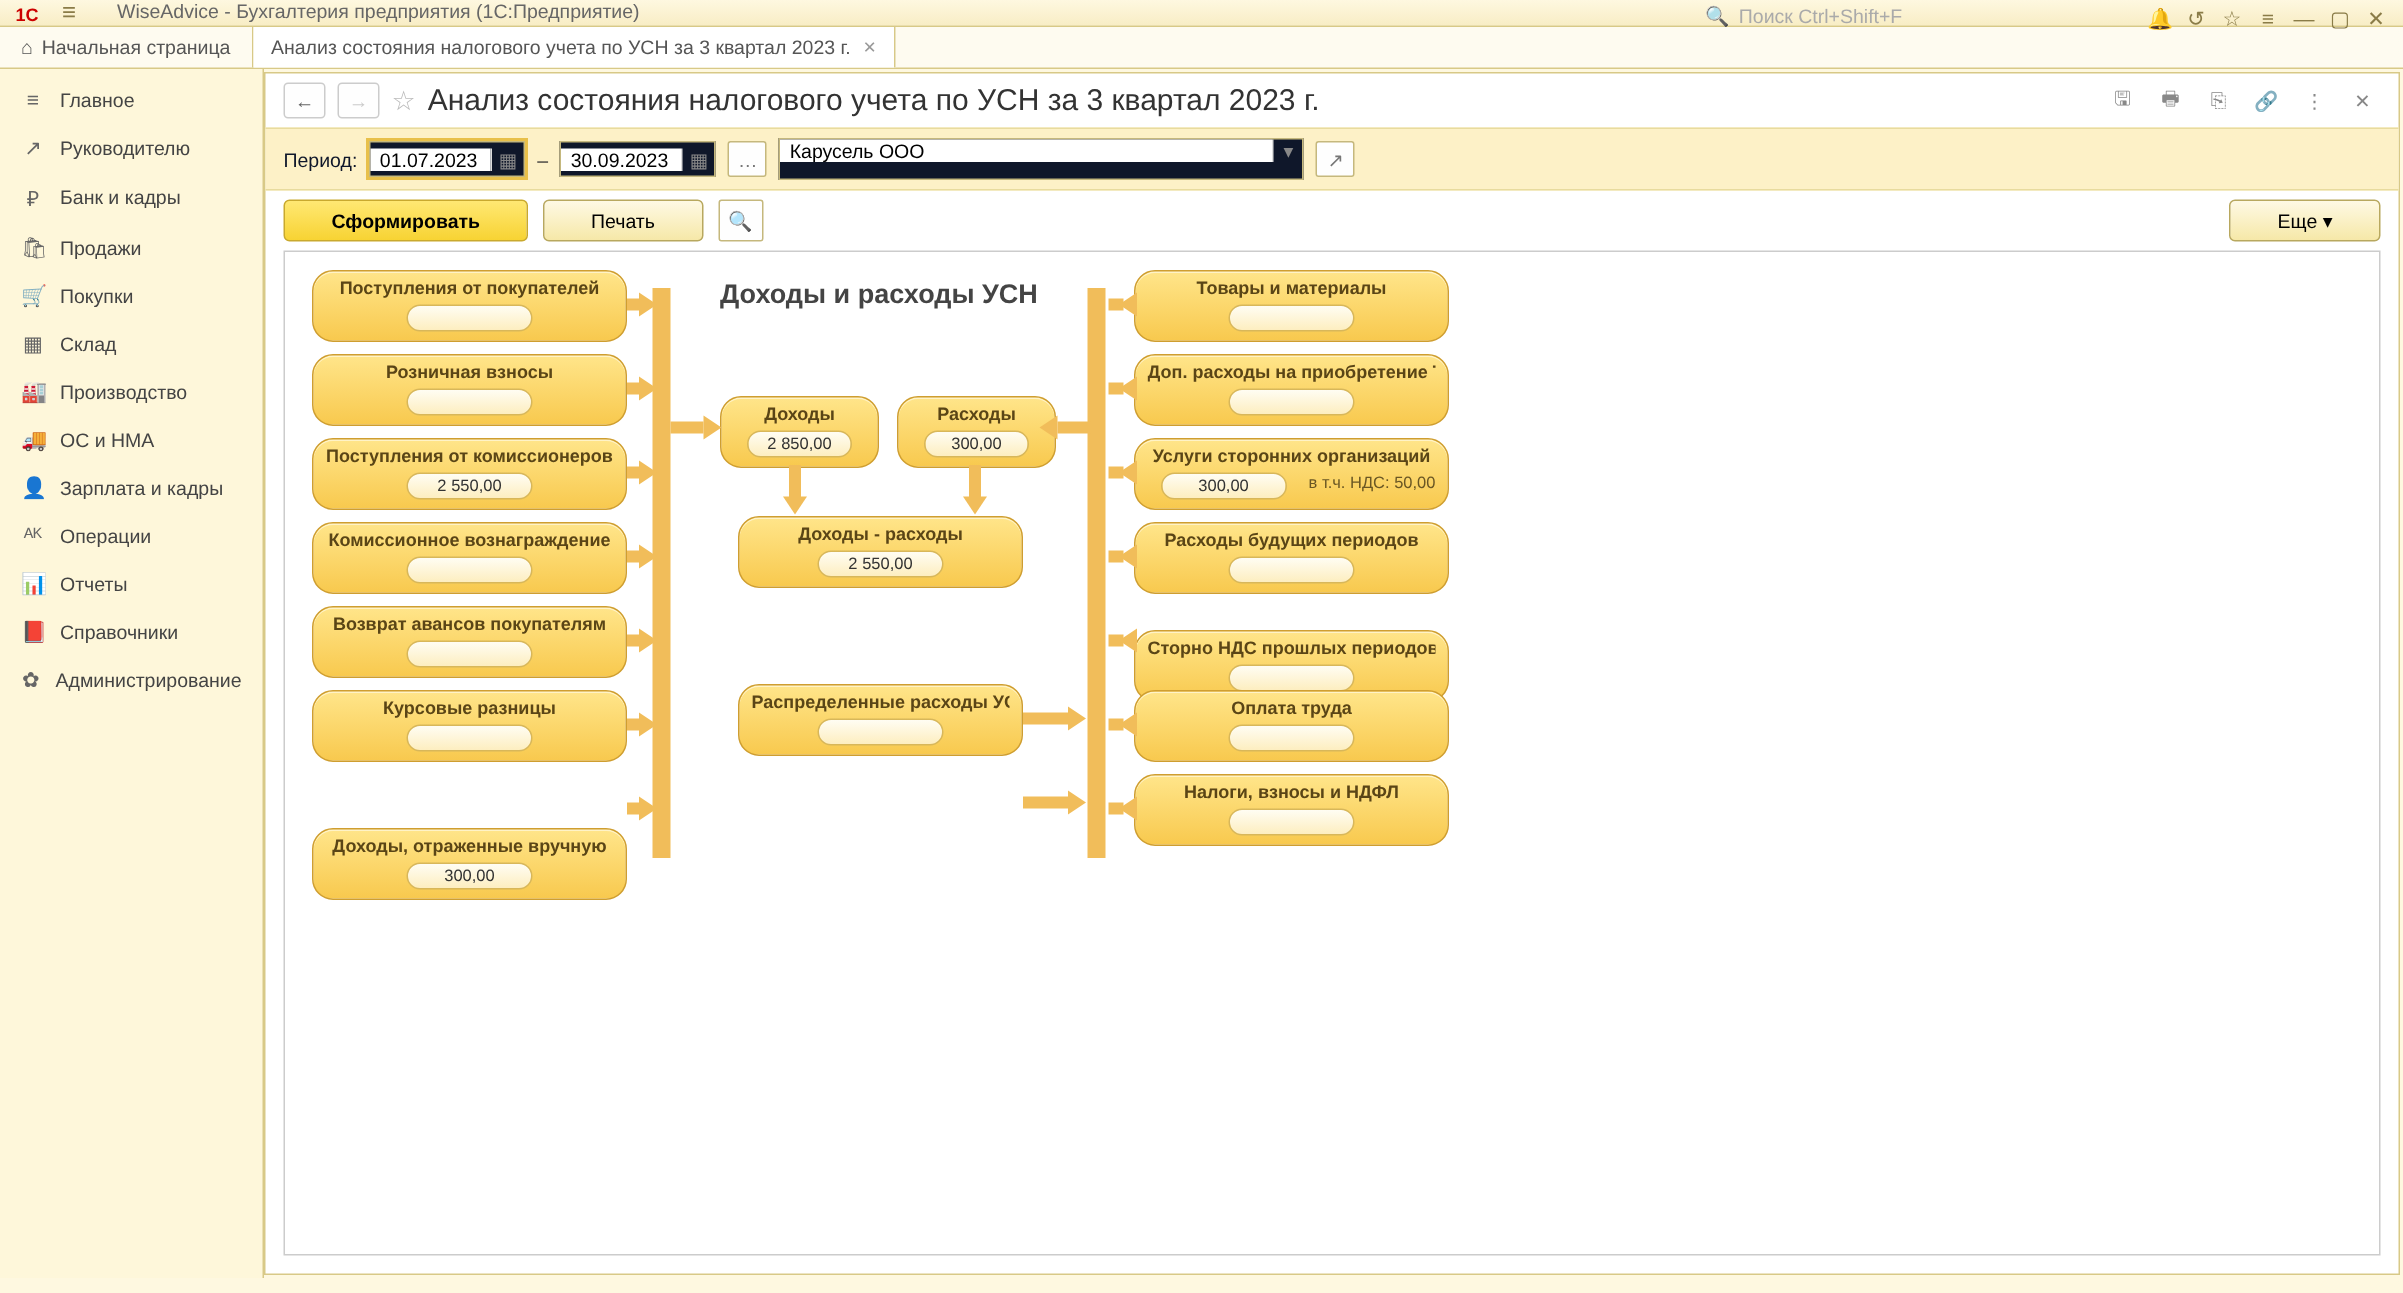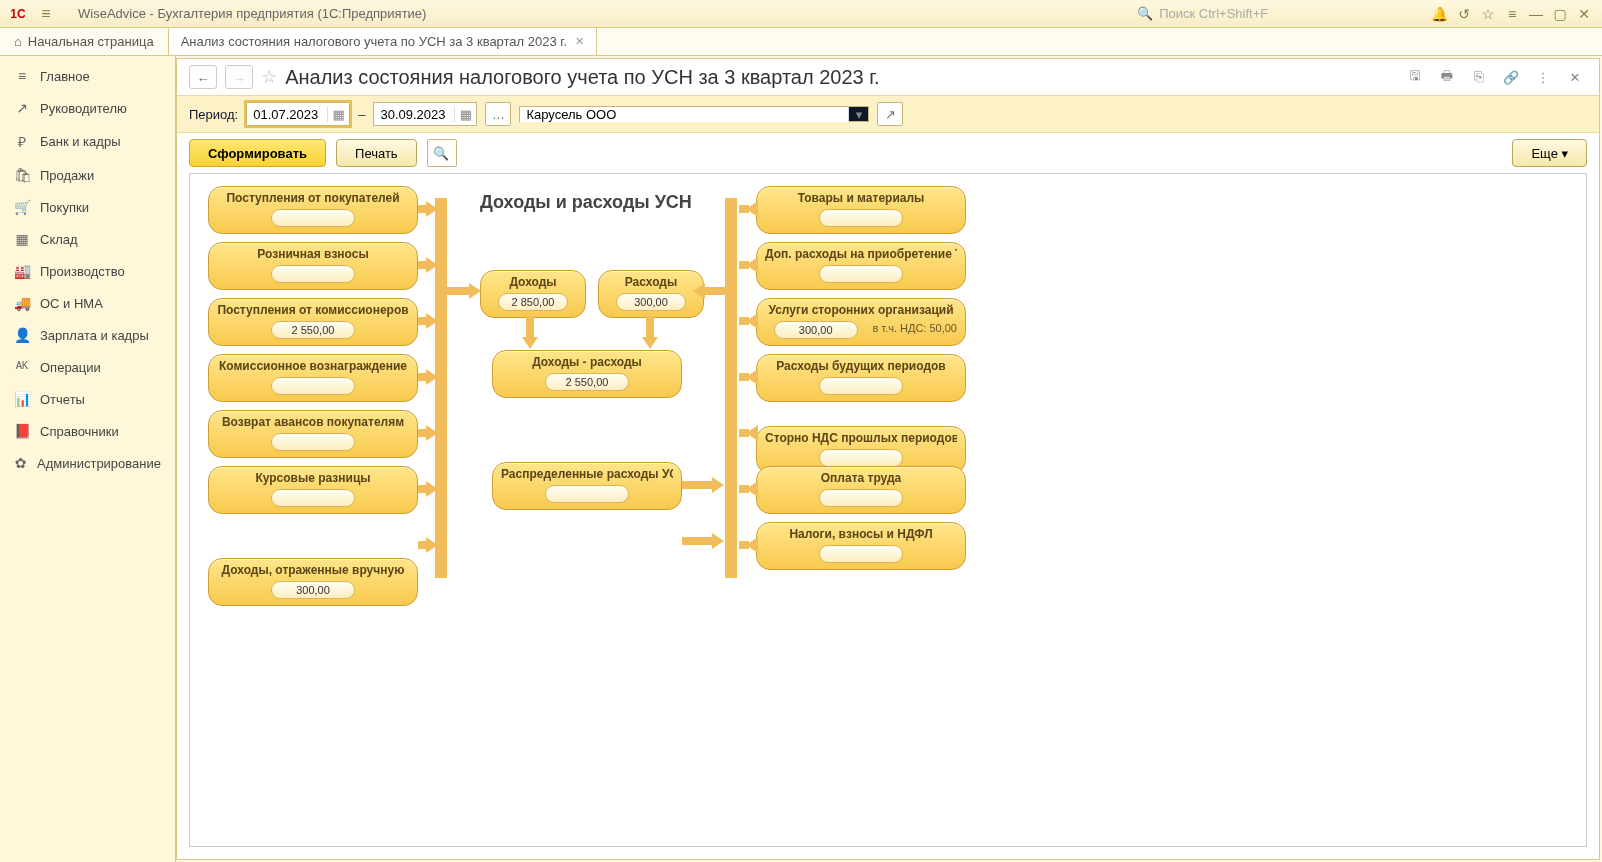--- a/index.html
+++ b/index.html
@@ -1,17 +1,17 @@
 <!DOCTYPE html>
 <html><head>
 <meta charset="utf-8">
 <style>
 html,body{margin:0;padding:0;font-family:Arial,sans-serif;font-size:13px;color:#333;background:#fef8e0;height:100%;overflow:hidden}
 *{box-sizing:border-box}
-.titlebar{height:28px;background:linear-gradient(#fef8e0,#f8edc5);border-bottom:1px solid #d8c987;display:flex;align-items:center;padding:0 6px}
+.titlebar{height:18px;background:linear-gradient(#fef8e0,#f8edc5);border-bottom:1px solid #d8c987;display:flex;padding:0 6px}
 .titlebar .logo{width:24px;height:20px;display:flex;align-items:center;justify-content:center;color:#c00;font-weight:bold;font-size:12px}
 .titlebar .burger{width:20px;text-align:center;cursor:pointer;color:#8a7c48;font-size:16px;margin:0 6px}
 .titlebar .title{color:#666;font-size:13px;margin-left:16px}
 .titlebar .spacer{flex:1}
 .titlebar .search{width:300px;height:20px;border:1px solid transparent;border-radius:3px;color:#aaa;padding:0 8px;display:flex;align-items:center;gap:6px}
 .titlebar .tbbtn{width:24px;height:24px;text-align:center;line-height:24px;color:#8a7c48;cursor:pointer;font-size:14px}
 .tabsrow{height:28px;background:#fefbf0;border-bottom:1px solid #d8c987;display:flex;align-items:stretch}
 .tabsrow .hometab{display:flex;align-items:center;gap:6px;padding:0 14px;border-right:1px solid #d8c987;cursor:pointer;color:#555}
 .tabsrow .tab{display:flex;align-items:center;gap:8px;padding:0 12px;border-right:1px solid #d8c987;background:#fff;color:#555}
 .tabsrow .tab .x{color:#999;cursor:pointer;font-size:11px}
@@ -22,30 +22,30 @@
 .main{flex:1;background:#fff;display:flex;flex-direction:column;border:1px solid #d8c987;margin:2px 2px 2px 0}
 .main .hdr{display:flex;align-items:center;padding:6px 12px;gap:8px}
 .navbtn{width:28px;height:24px;border:1px solid #ccc;border-radius:3px;background:#fefefe;display:flex;align-items:center;justify-content:center;cursor:pointer;color:#666}
 .navbtn.disabled{color:#ccc;cursor:default}
 .star{color:#bbb;cursor:pointer;font-size:18px}
 .main .hdr h1{font-size:20px;font-weight:normal;margin:0;color:#333}
 .hdr .spacer{flex:1}
 .hdr .topicon{width:24px;height:24px;display:flex;align-items:center;justify-content:center;color:#888;cursor:pointer}
 .paramsbar{background:#fdf1c7;border-top:1px solid #e8db9e;border-bottom:1px solid #e8db9e;padding:6px 12px;display:flex;align-items:center;gap:8px}
 .paramsbar label{color:#0f172a}
-.dateinput{display:flex;align-items:center;border:1px solid #c5b87d;background:#ffffff;height:24px}
+.dateinput{display:flex;align-items:center;border:1px solid #c5b87d;background:#0f172a;height:24px}
 .dateinput.hl{outline:2px solid #e8c04a}
 .dateinput input{border:none;width:80px;padding:0 6px;font-size:13px;outline:none}
 .dateinput .cal{width:22px;text-align:center;border-left:1px solid #ddd;cursor:pointer;color:#888}
-.orgsel{flex:0 0 350px;display:flex;align-items:center;border:1px solid #c5b87d;background:#0f172a;height:16px}
+.orgsel{flex:0 0 350px;display:flex;align-items:flex-start;border:1px solid #c5b87d;background:#0f172a;height:28px}
 .orgsel input{border:none;flex:1;padding:0 6px;font-size:13px;outline:none}
 .orgsel .dd{width:20px;text-align:center;border-left:1px solid #ddd;cursor:pointer;color:#888}
 .smallbtn{width:26px;height:24px;border:1px solid #c5b87d;background:#fefefe;border-radius:2px;cursor:pointer;display:flex;align-items:center;justify-content:center;color:#777}
 .actionsbar{padding:6px 12px;display:flex;align-items:center;gap:10px}
-.btn{height:28px;padding:0 18px;border:1px solid #b8a85f;border-radius:4px;background:linear-gradient(#fef9e4,#f6e8a8);cursor:pointer;font-size:13px}
+.btn{height:28px;padding:0 31px;border:1px solid #b8a85f;border-radius:4px;background:linear-gradient(#fef9e4,#f6e8a8);cursor:pointer;font-size:13px}
 .btn.primary{background:linear-gradient(#ffe873,#f7d333);font-weight:bold;border-color:#c9a92e}
 .btn.more{margin-left:auto}
 .report{flex:1;border:1px solid #ccc;margin:0 12px 12px 12px;overflow:auto;position:relative;background:#fff}
 .diagram{position:relative;width:960px;height:430px;margin:0}
 .pipe{position:absolute;background:#f1bd5a}
 .pipe.v{width:12px}
 .arrow{position:absolute;width:0;height:0}
 .arrow.right{border-top:8px solid transparent;border-bottom:8px solid transparent;border-left:12px solid #f1bd5a}
 .arrow.left{border-top:8px solid transparent;border-bottom:8px solid transparent;border-right:12px solid #f1bd5a}
 .arrow.down{border-left:8px solid transparent;border-right:8px solid transparent;border-top:12px solid #f1bd5a}

